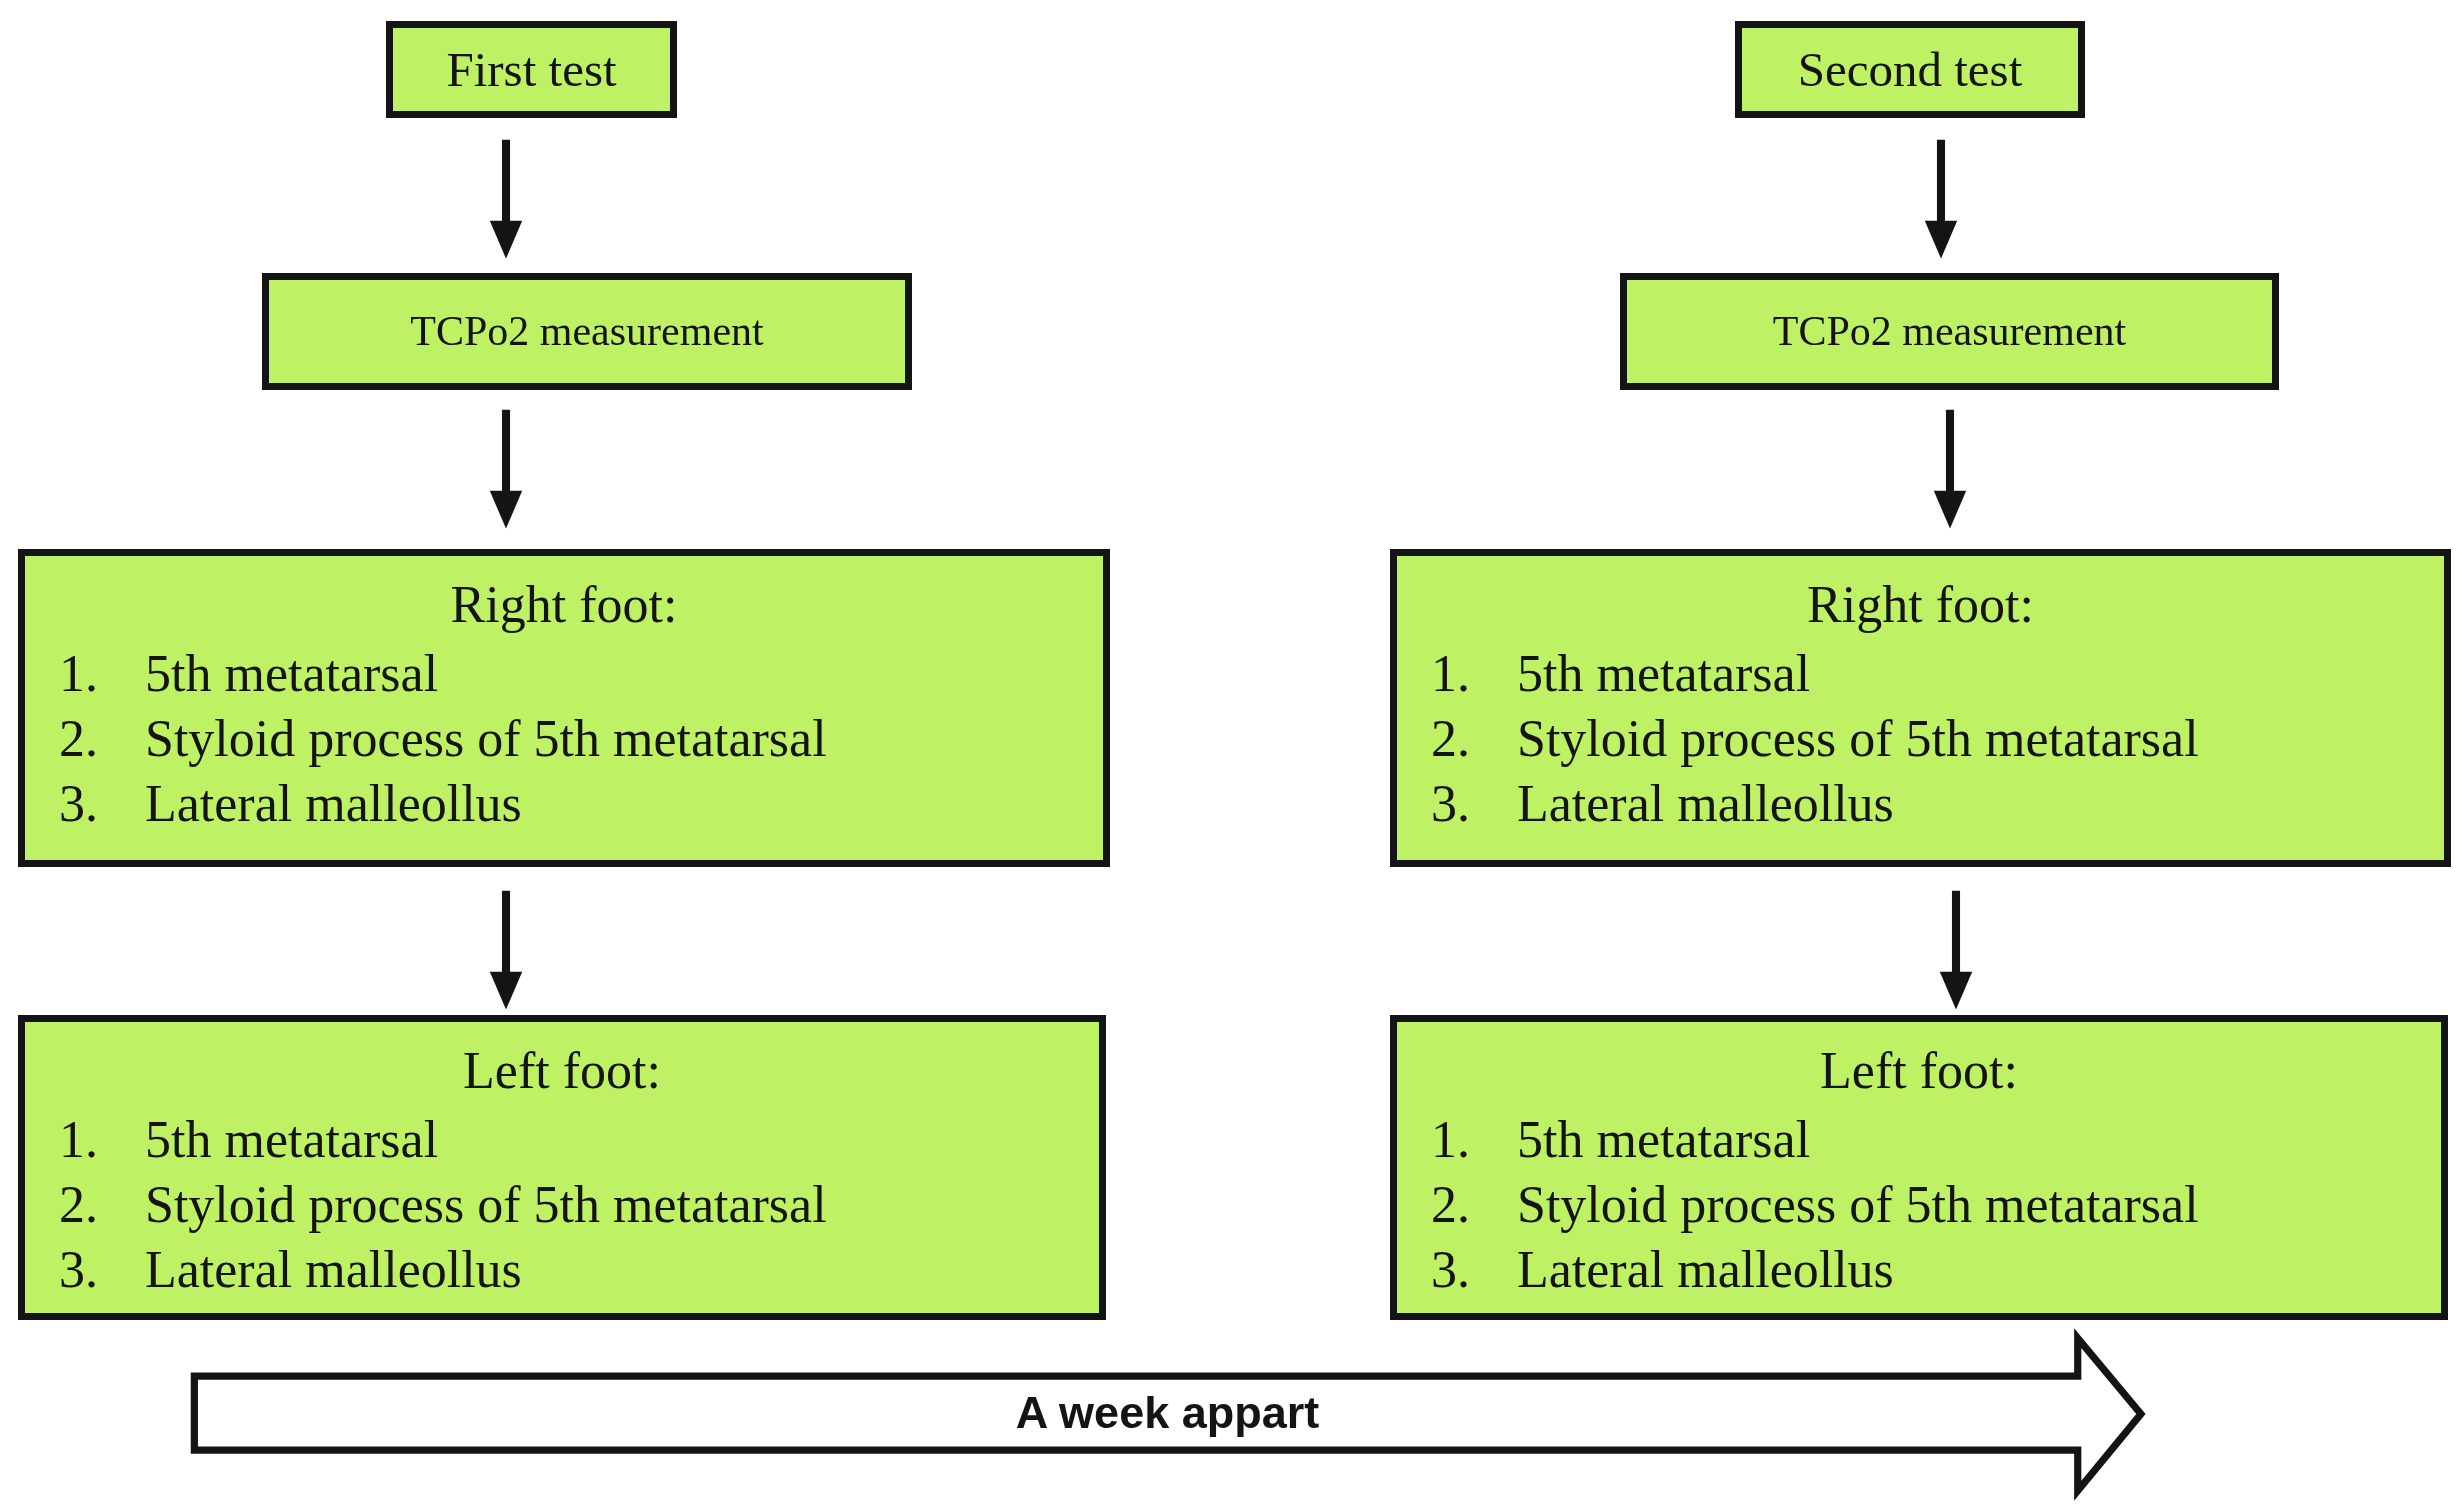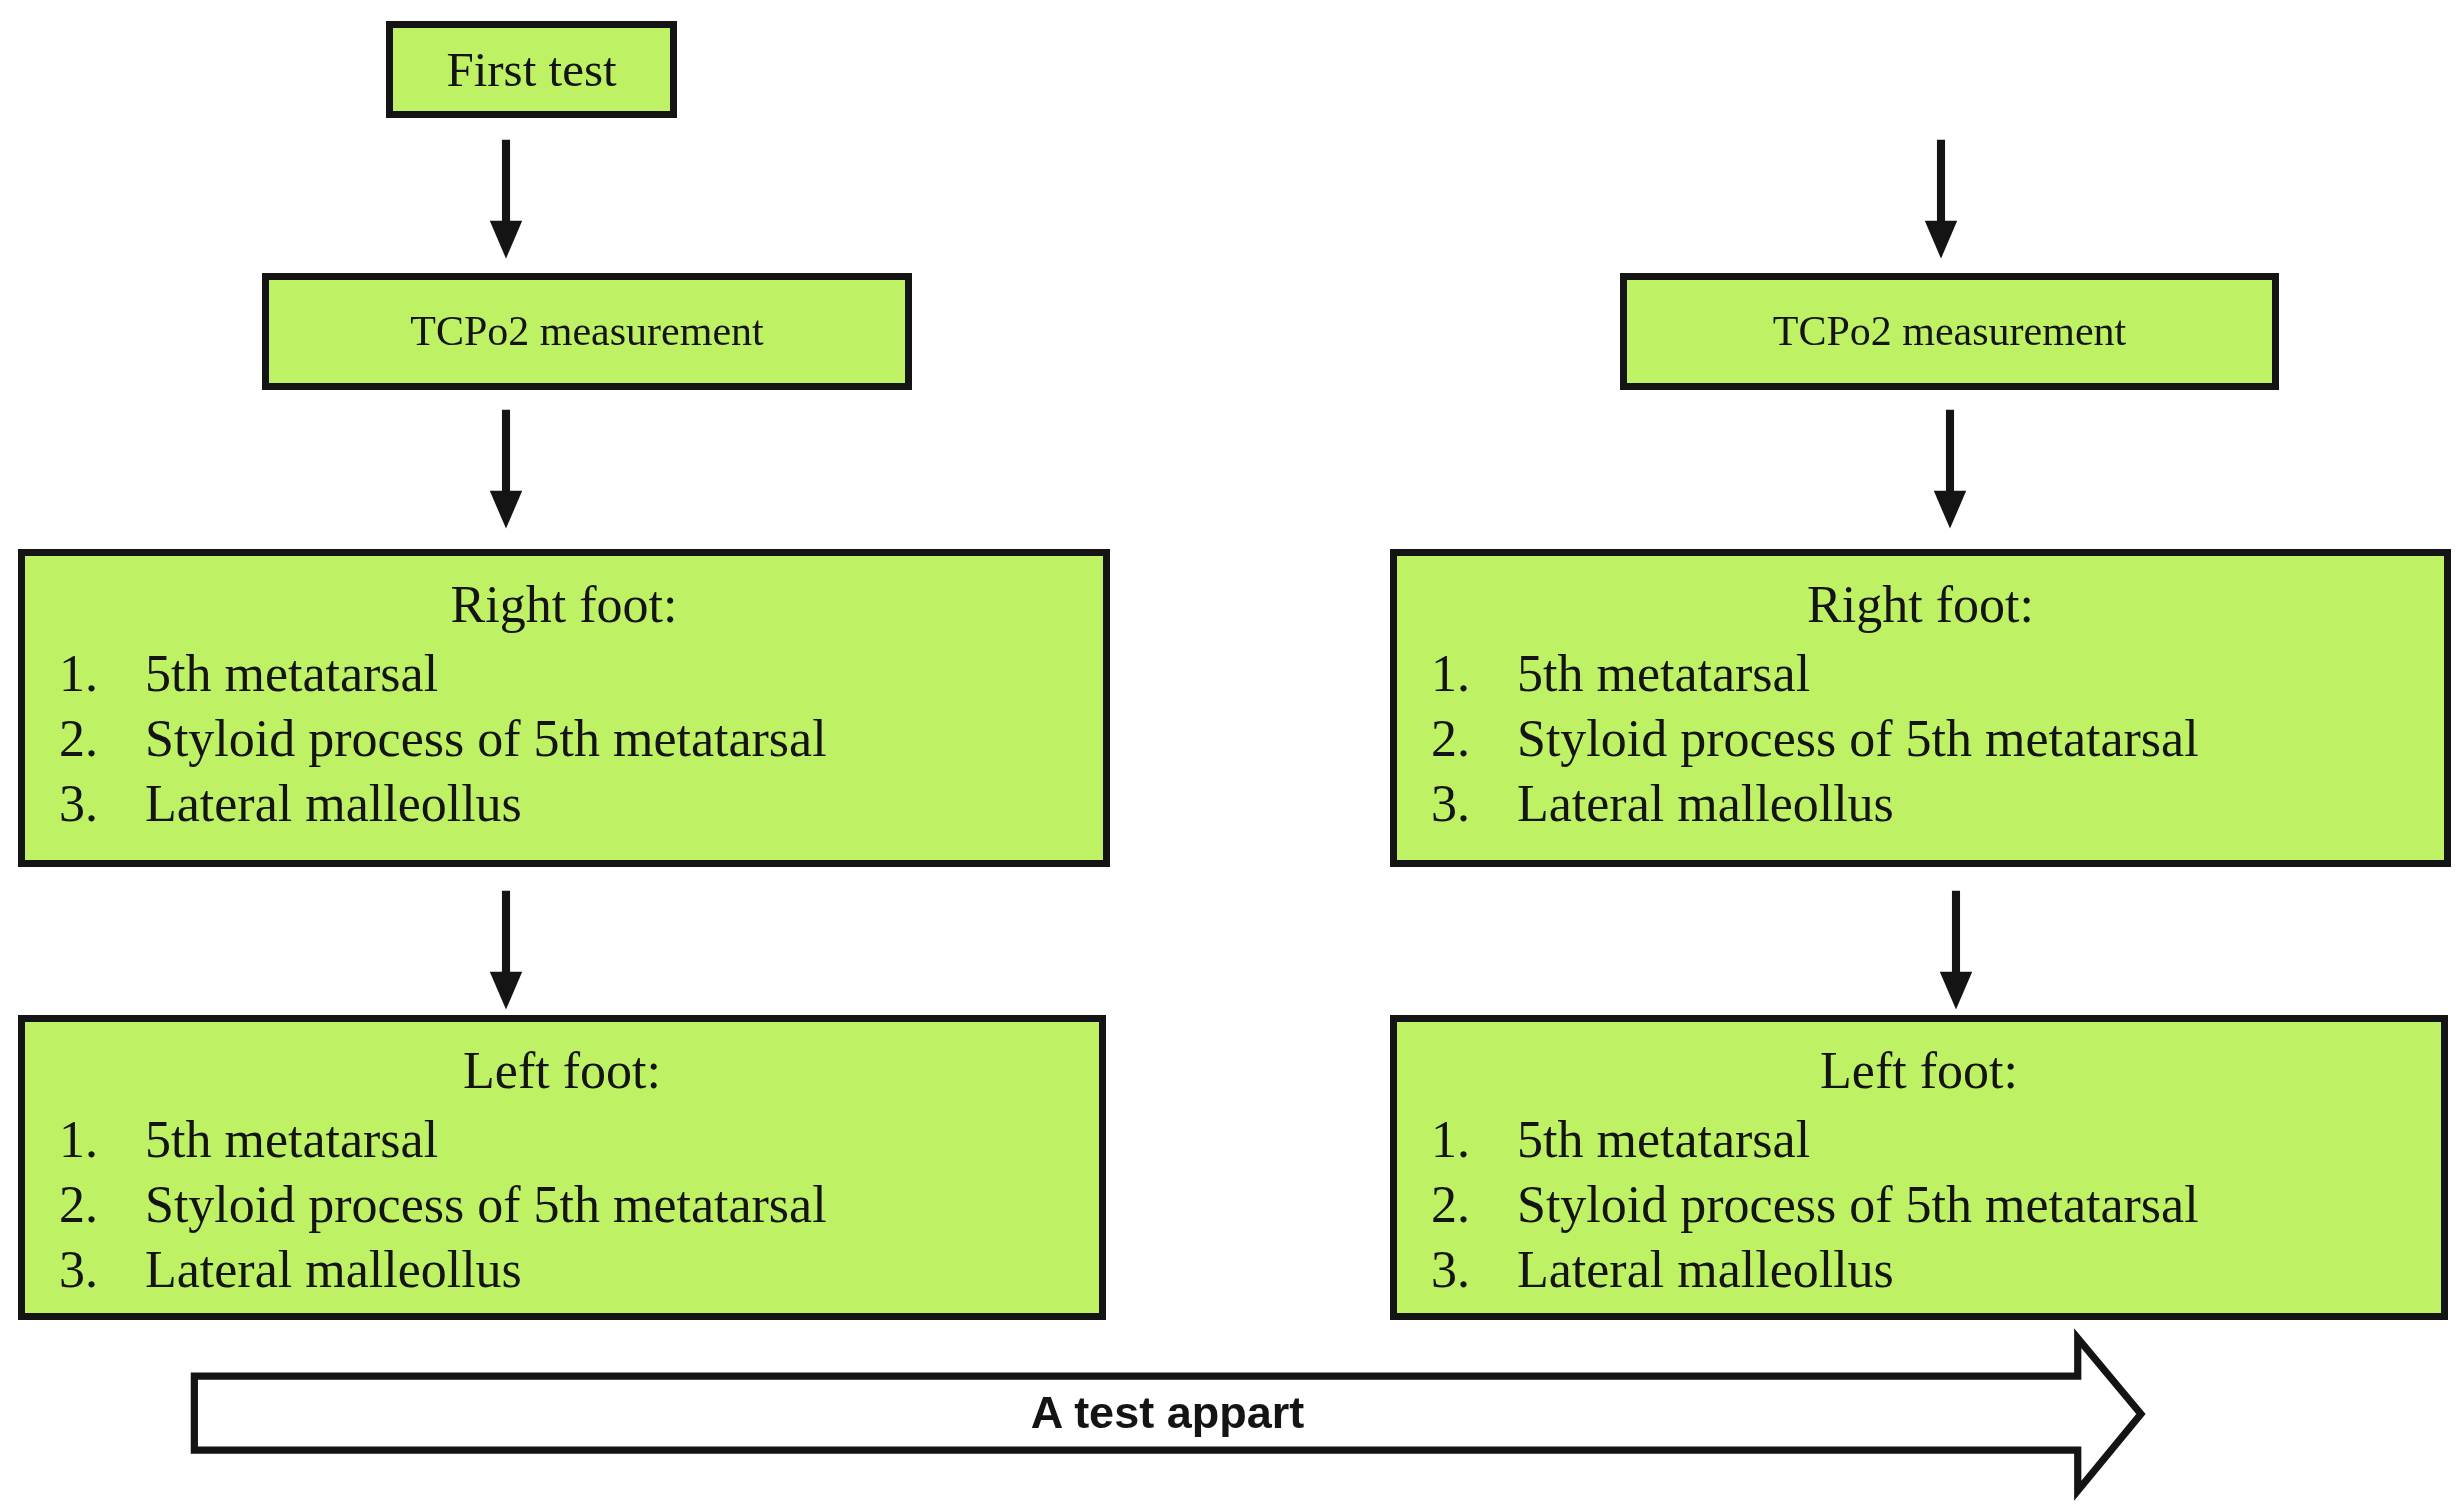--- a/index.html
+++ b/index.html
@@ -143,20 +143,23 @@
         <span class="li-num">2.</span>
         <span class="li-text">Styloid process of 5th metatarsal</span>
       </div>
       <div class="li-row">
         <span class="li-num">3.</span>
         <span class="li-text">Lateral malleollus</span>
       </div>
     </div>
   </div>
 
+  <div class="node center-flex test-box" style="left:1735px; top:21px; width:350px; height:97px;">
+    <span>Second test</span>
+  </div>
 
   <svg class="v-arrow" style="left:1921px; top:138px;" width="40" height="126" viewBox="0 0 44 140">
     <line x1="22" y1="2" x2="22" y2="96" stroke="#141414" stroke-width="9"></line>
     <polygon points="4,92 40,92 22,134" fill="#141414"></polygon>
   </svg>
 
   <div class="node center-flex measure-box" style="left:1620px; top:273px; width:659px; height:117px;">
     <span>TCPo2 measurement</span>
   </div>
 
@@ -202,16 +205,16 @@
       <div class="li-row">
         <span class="li-num">3.</span>
         <span class="li-text">Lateral malleollus</span>
       </div>
     </div>
   </div>
 
   <svg class="timeline-arrow-svg" width="1977" height="185" viewBox="0 0 2190 205">
     <polygon points="10,60 2097,60 2097,18 2167,102 2097,187 2097,142 10,142" fill="#ffffff" stroke="#141414" stroke-width="8" stroke-linejoin="miter"></polygon>
   </svg>
-  <div class="timeline-label">A test appart</div>
+  <div class="timeline-label">A week appart</div>
 
 </div>
 
 
 </body></html>

